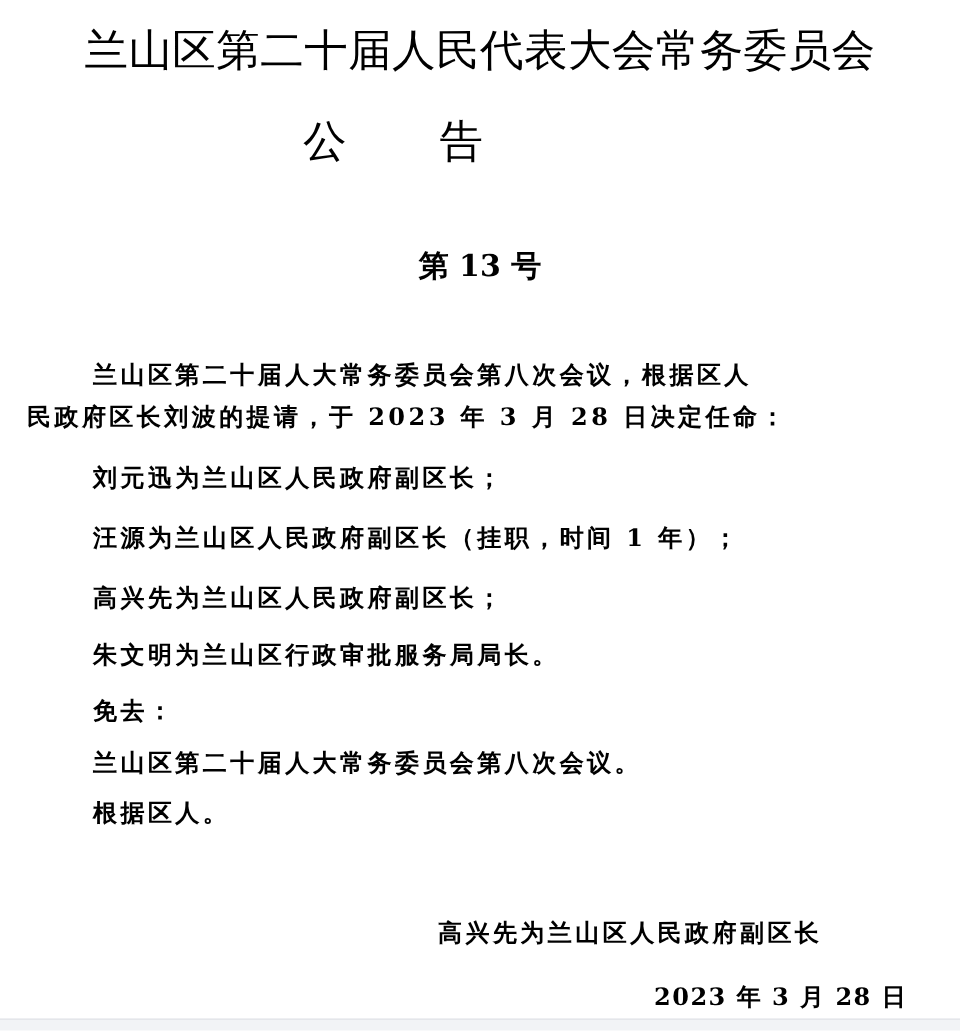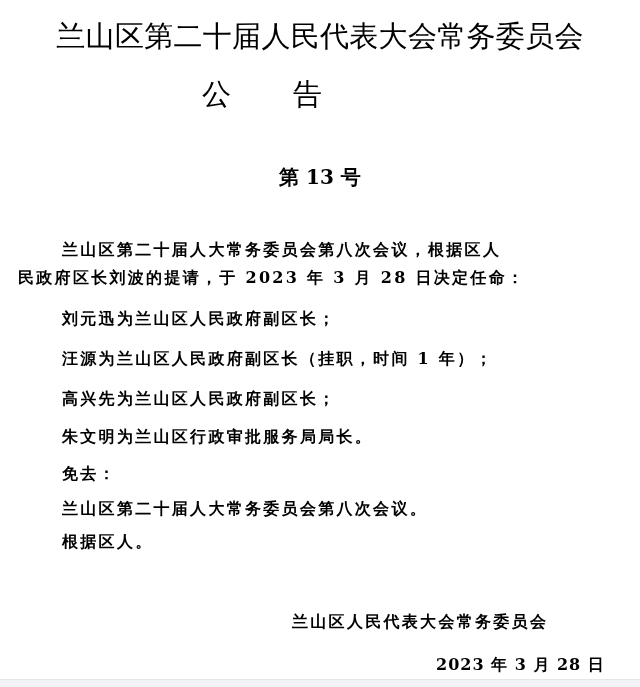--- a/index.html
+++ b/index.html
@@ -2,21 +2,21 @@
 <html><head>
 <meta charset="utf-8">
 <style>
   html, body { margin: 0; padding: 0; }
   body {
     width: 640px; height: 687px; background: #ffffff; position: relative; overflow: hidden;
     color: #000;
   }
   .title {
     position: absolute; left: 0; width: 640px; text-align: center;
-    font-family: Liberation Sans, sans-serif;
+    font-family: Liberation Mono, monospace;
     font-size: 29px; line-height: 34px; top: 19px; letter-spacing: 0.3px;
   }
   .subtitle {
     position: absolute; left: 0; width: 524px; text-align: center;
     font-family: "DejaVu Sans", "Liberation Sans", sans-serif;
     font-size: 29px; line-height: 34px; top: 77px;
     word-spacing: 0;
   }
   .subtitle span { display: inline-block; }
   .subtitle .gap { width: 62px; }
@@ -51,18 +51,18 @@
 
     <div class="line" style="left:62px;top:309px;">刘元迅为兰山区人民政府副区长；</div>
     <div class="line" style="left:62px;top:349px;text-align:right;">汪源为兰山区人民政府副区长（挂职，时间 1 年）；</div>
     <div class="line" style="left:62px;top:389px;">高兴先为兰山区人民政府副区长；</div>
     <div class="line" style="left:62px;top:427px;">朱文明为兰山区行政审批服务局局长。</div>
 
     <div class="line" style="left:62px;top:464px;">免去：</div>
     <div class="line" style="left:62px;top:499px;">兰山区第二十届人大常务委员会第八次会议。</div>
     <div class="line" style="left:62px;top:532px;">根据区人。</div>
 
-    <div class="line" style="left:292px;top:612px;">兰山区人民代表大会常务委员会</div>
+    <div class="line" style="left:292px;top:612px;">高兴先为兰山区人民政府副区长</div>
     <div class="line" style="left:436px;top:655px;letter-spacing:1px;">2023 年 3 月 28 日</div>
   </div>
 </div>
 
 <div class="footer-bar"></div>
 
 </body></html>

